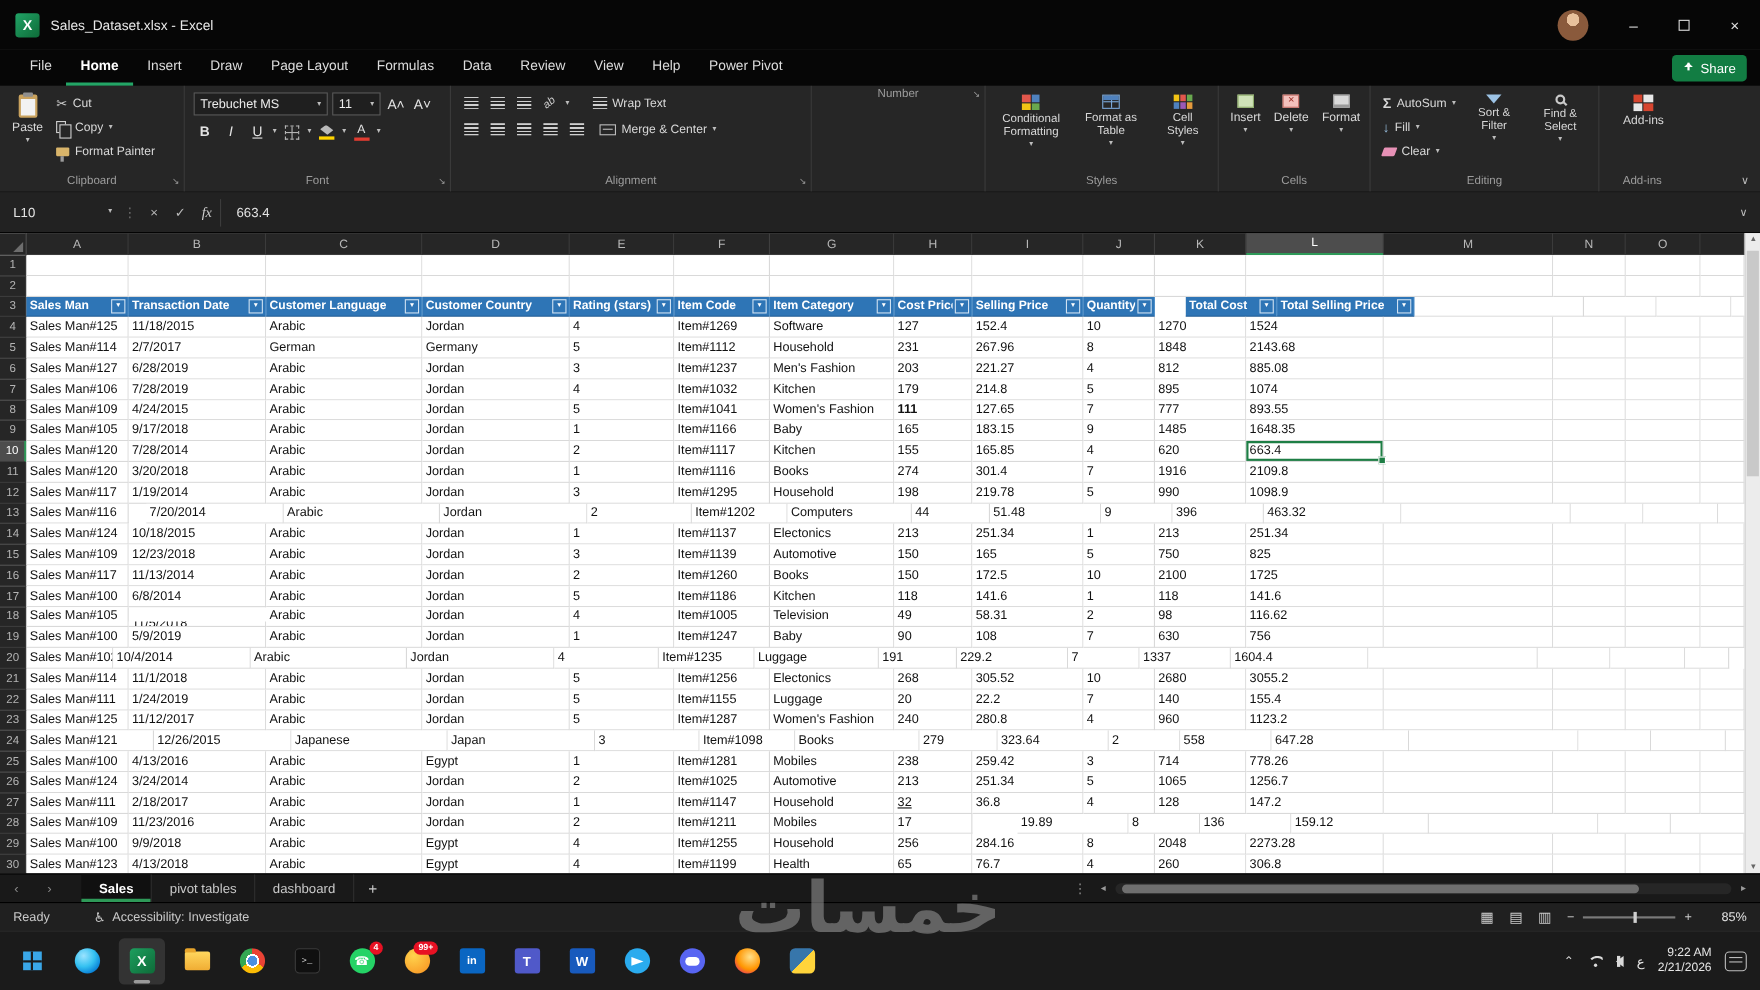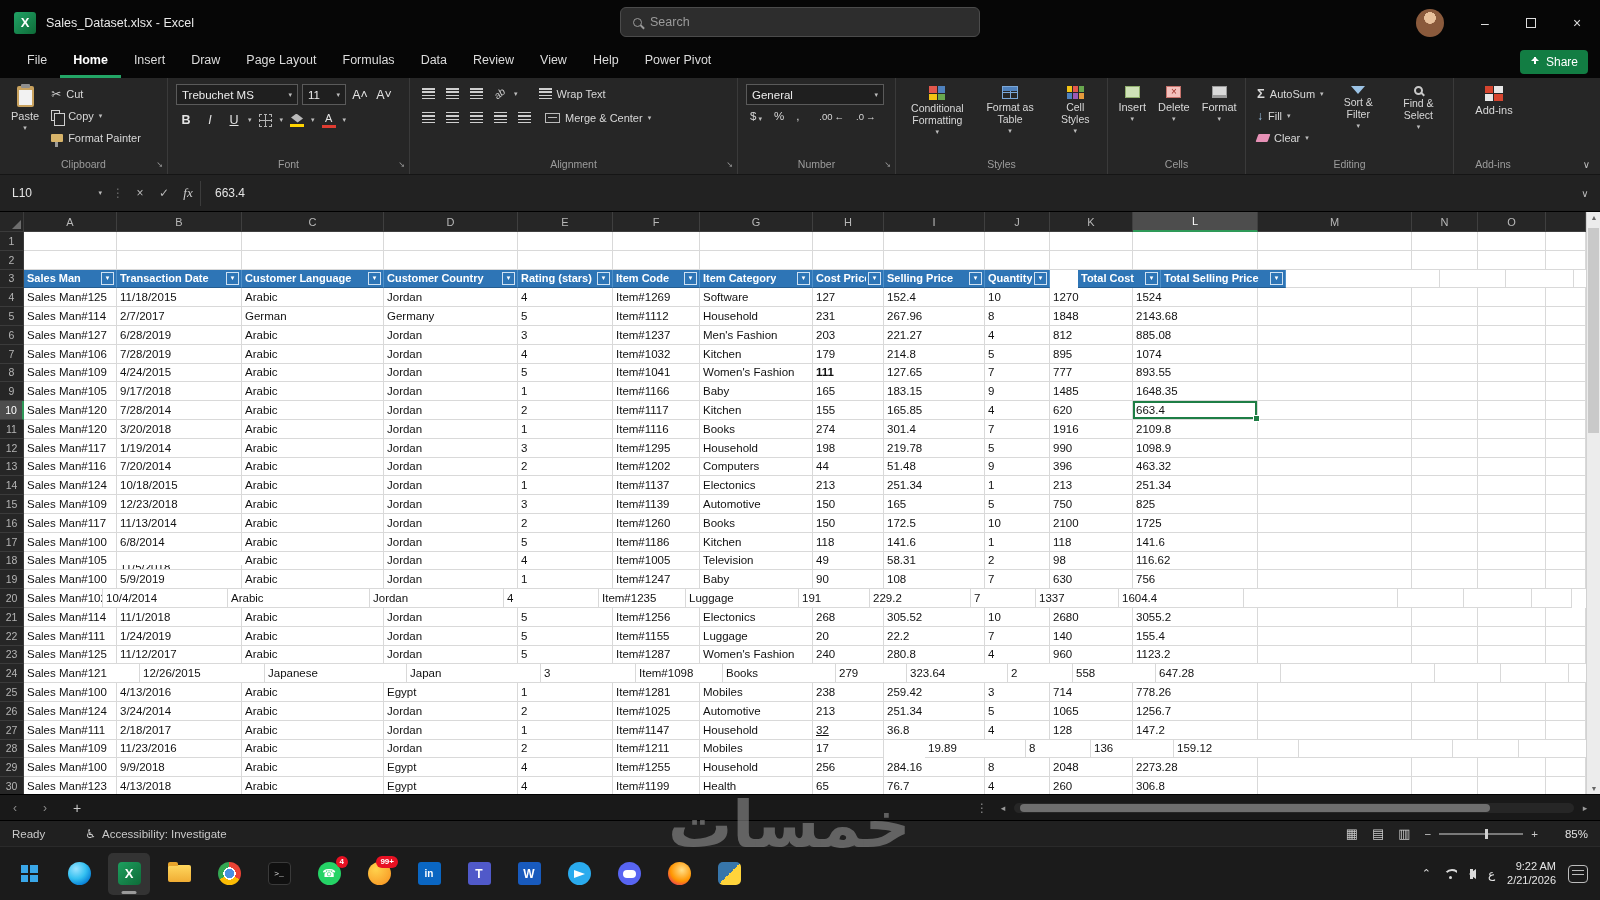--- a/index.html
+++ b/index.html
@@ -210,24 +210,20 @@
 </head>
 <body>
 
 <div class="app">
 
   <div class="titlebar">
     <div class="tb-left">
       <div class="xl-icon">X</div>
       <span class="tb-title">Sales_Dataset.xlsx  -  Excel</span>
     </div>
-    <div class="searchbox">
-      <span class="magicon"></span>
-      <span>Search</span>
-    </div>
     <div class="tb-right">
       <div class="avatar"></div>
       <div class="winbtn">–</div>
       <div class="winbtn">
           <span class="maxsq"></span>
         </div>
       <div class="winbtn">×</div>
     </div>
   </div>
 
@@ -362,38 +358,20 @@
                 <span>Merge &amp; Center</span>
                 <span class="chev">▾</span>
               </div>
         </div>
       </div>
         </div>
       <div class="rg-label"><span>Alignment</span><span class="launcher">↘</span></div>
     </div>
 
     <div class="rgroup" style="width:158px">
-      <div class="rg-content">
-          <div class="rcol" style="width:100%">
-        <div class="combo" style="width:138px">
-              <span class="cv">General</span>
-              <span class="chev">▾</span>
-            </div>
-        <div class="rrow">
-          <div class="numbtn">
-                <span>$</span>
-                <span class="chev">▾</span>
-              </div>
-          <div class="numbtn">%</div>
-          <div class="numbtn">,</div>
-          <div class="numbtn" style="margin-left:8px;font-size:9.5px"><span>.00</span>←</div>
-          <div class="numbtn" style="font-size:9.5px"><span>.0</span>→</div>
-        </div>
-      </div>
-        </div>
       <div class="rg-label"><span>Number</span><span class="launcher">↘</span></div>
     </div>
 
     <div class="rgroup" style="width:212px">
       <div class="rg-content" style="justify-content:center">
         <div class="bigbtn">
           <span class="cficon">
               <i></i>
               <i></i>
               <i></i>
@@ -788,21 +766,21 @@
           <div class="cell" style="width: 83px;">990</div>
           <div class="cell" style="width: 125px;">1098.9</div>
           <div class="cell" style="width: 154px;"></div>
           <div class="cell" style="width: 66px;"></div>
           <div class="cell" style="width: 68px;"></div>
           <div class="cell" style="width: 40px;"></div>
         </div>
         <div class="grow">
           <div class="rowhead">13</div>
           <div class="cell" style="width: 93px;">Sales Man#116</div>
-          <div class="cell" style="width: 125px;">7/20/2014</div>
+          <div class="cell" style="width: 125px; margin-left: 16px;">7/20/2014</div>
           <div class="cell" style="width: 142px;">Arabic</div>
           <div class="cell" style="width: 134px;">Jordan</div>
           <div class="cell" style="width: 95px;">2</div>
           <div class="cell" style="width: 87px;">Item#1202</div>
           <div class="cell" style="width: 113px;">Computers</div>
           <div class="cell" style="width: 71px;">44</div>
           <div class="cell" style="width: 101px;">51.48</div>
           <div class="cell" style="width: 65px;">9</div>
           <div class="cell" style="width: 83px;">396</div>
           <div class="cell" style="width: 125px;">463.32</div>
@@ -1139,20 +1117,25 @@
     <div class="vscroll">
       <span class="arr" style="top:2px">▲</span>
       <div class="thumb"></div>
       <span class="arr" style="bottom:2px">▼</span>
     </div>
   </div>
 
   <div class="tabbar">
     <span class="tnav">‹</span>
     <span class="tnav">›</span>
+    <div class="stabs">
+        <div class="stab active">Sales</div>
+        <div class="stab">pivot tables</div>
+        <div class="stab">dashboard</div>
+      </div>
     <span class="addsheet">+</span>
     <div class="hscroll-zone">
       <span class="hdots">⋮</span>
       <span class="harr">◂</span>
       <div class="htrack">
           <div class="hthumb"></div>
         </div>
       <span class="harr">▸</span>
     </div>
   </div>

